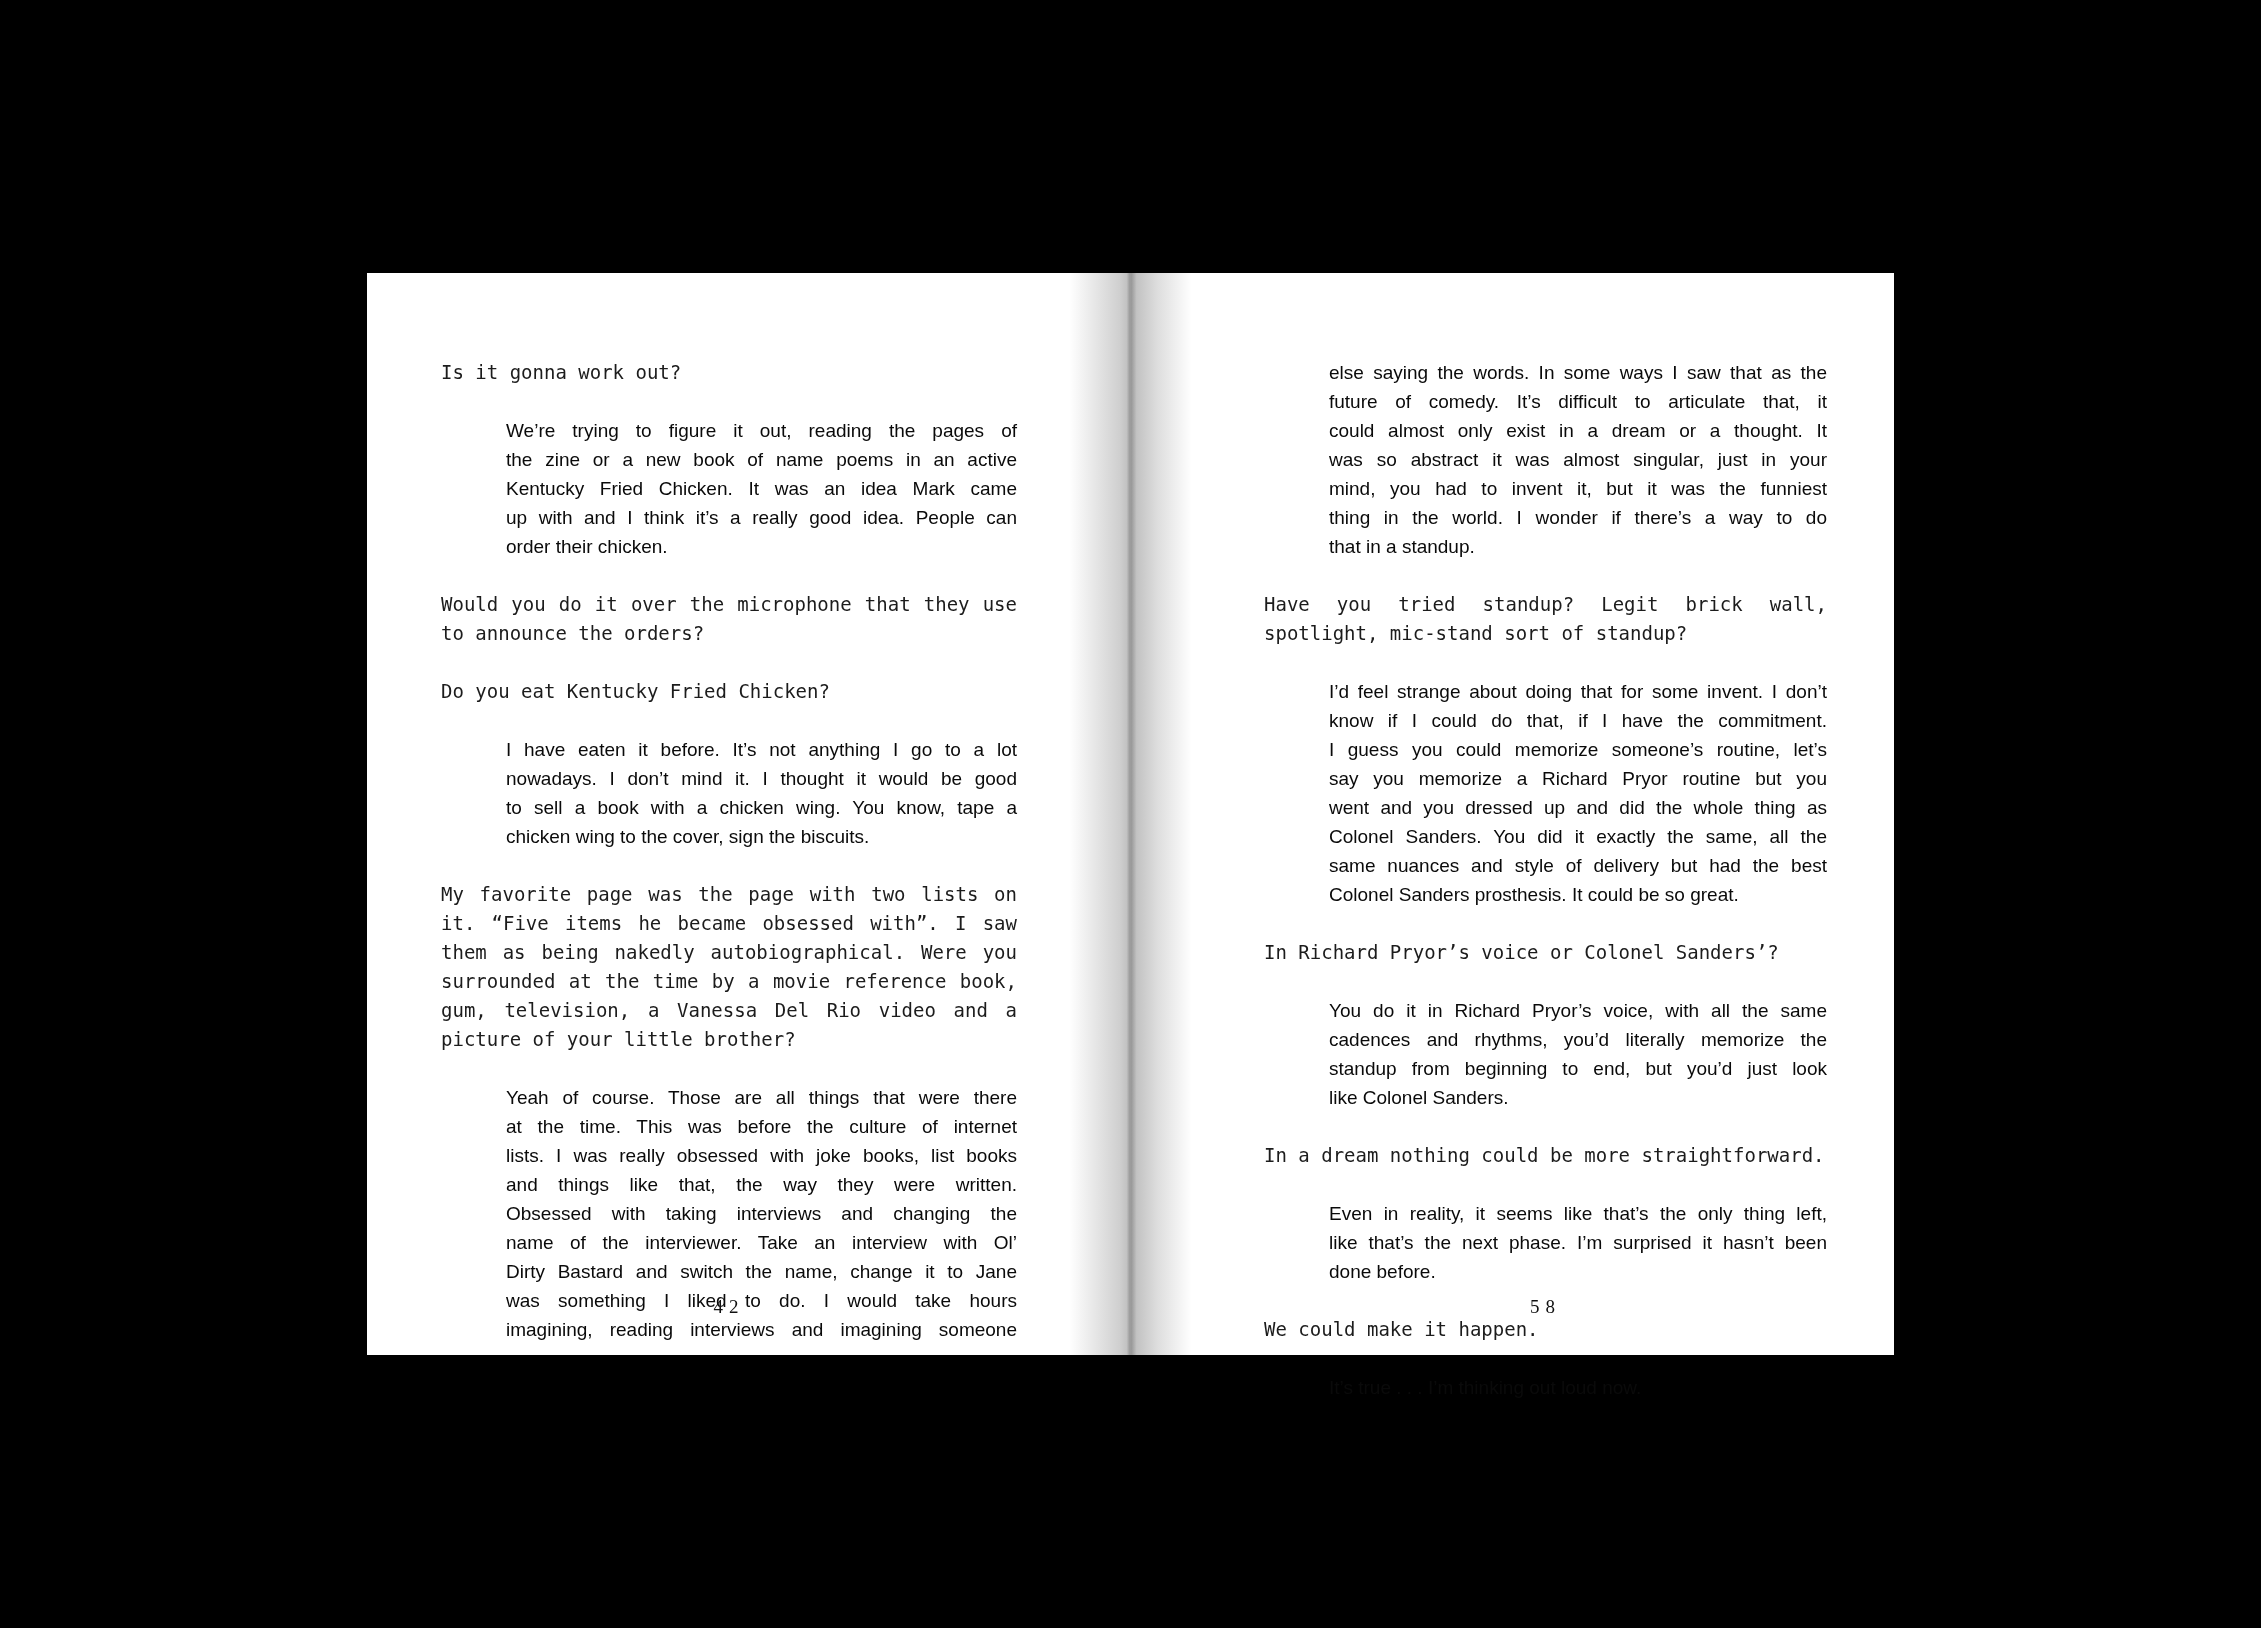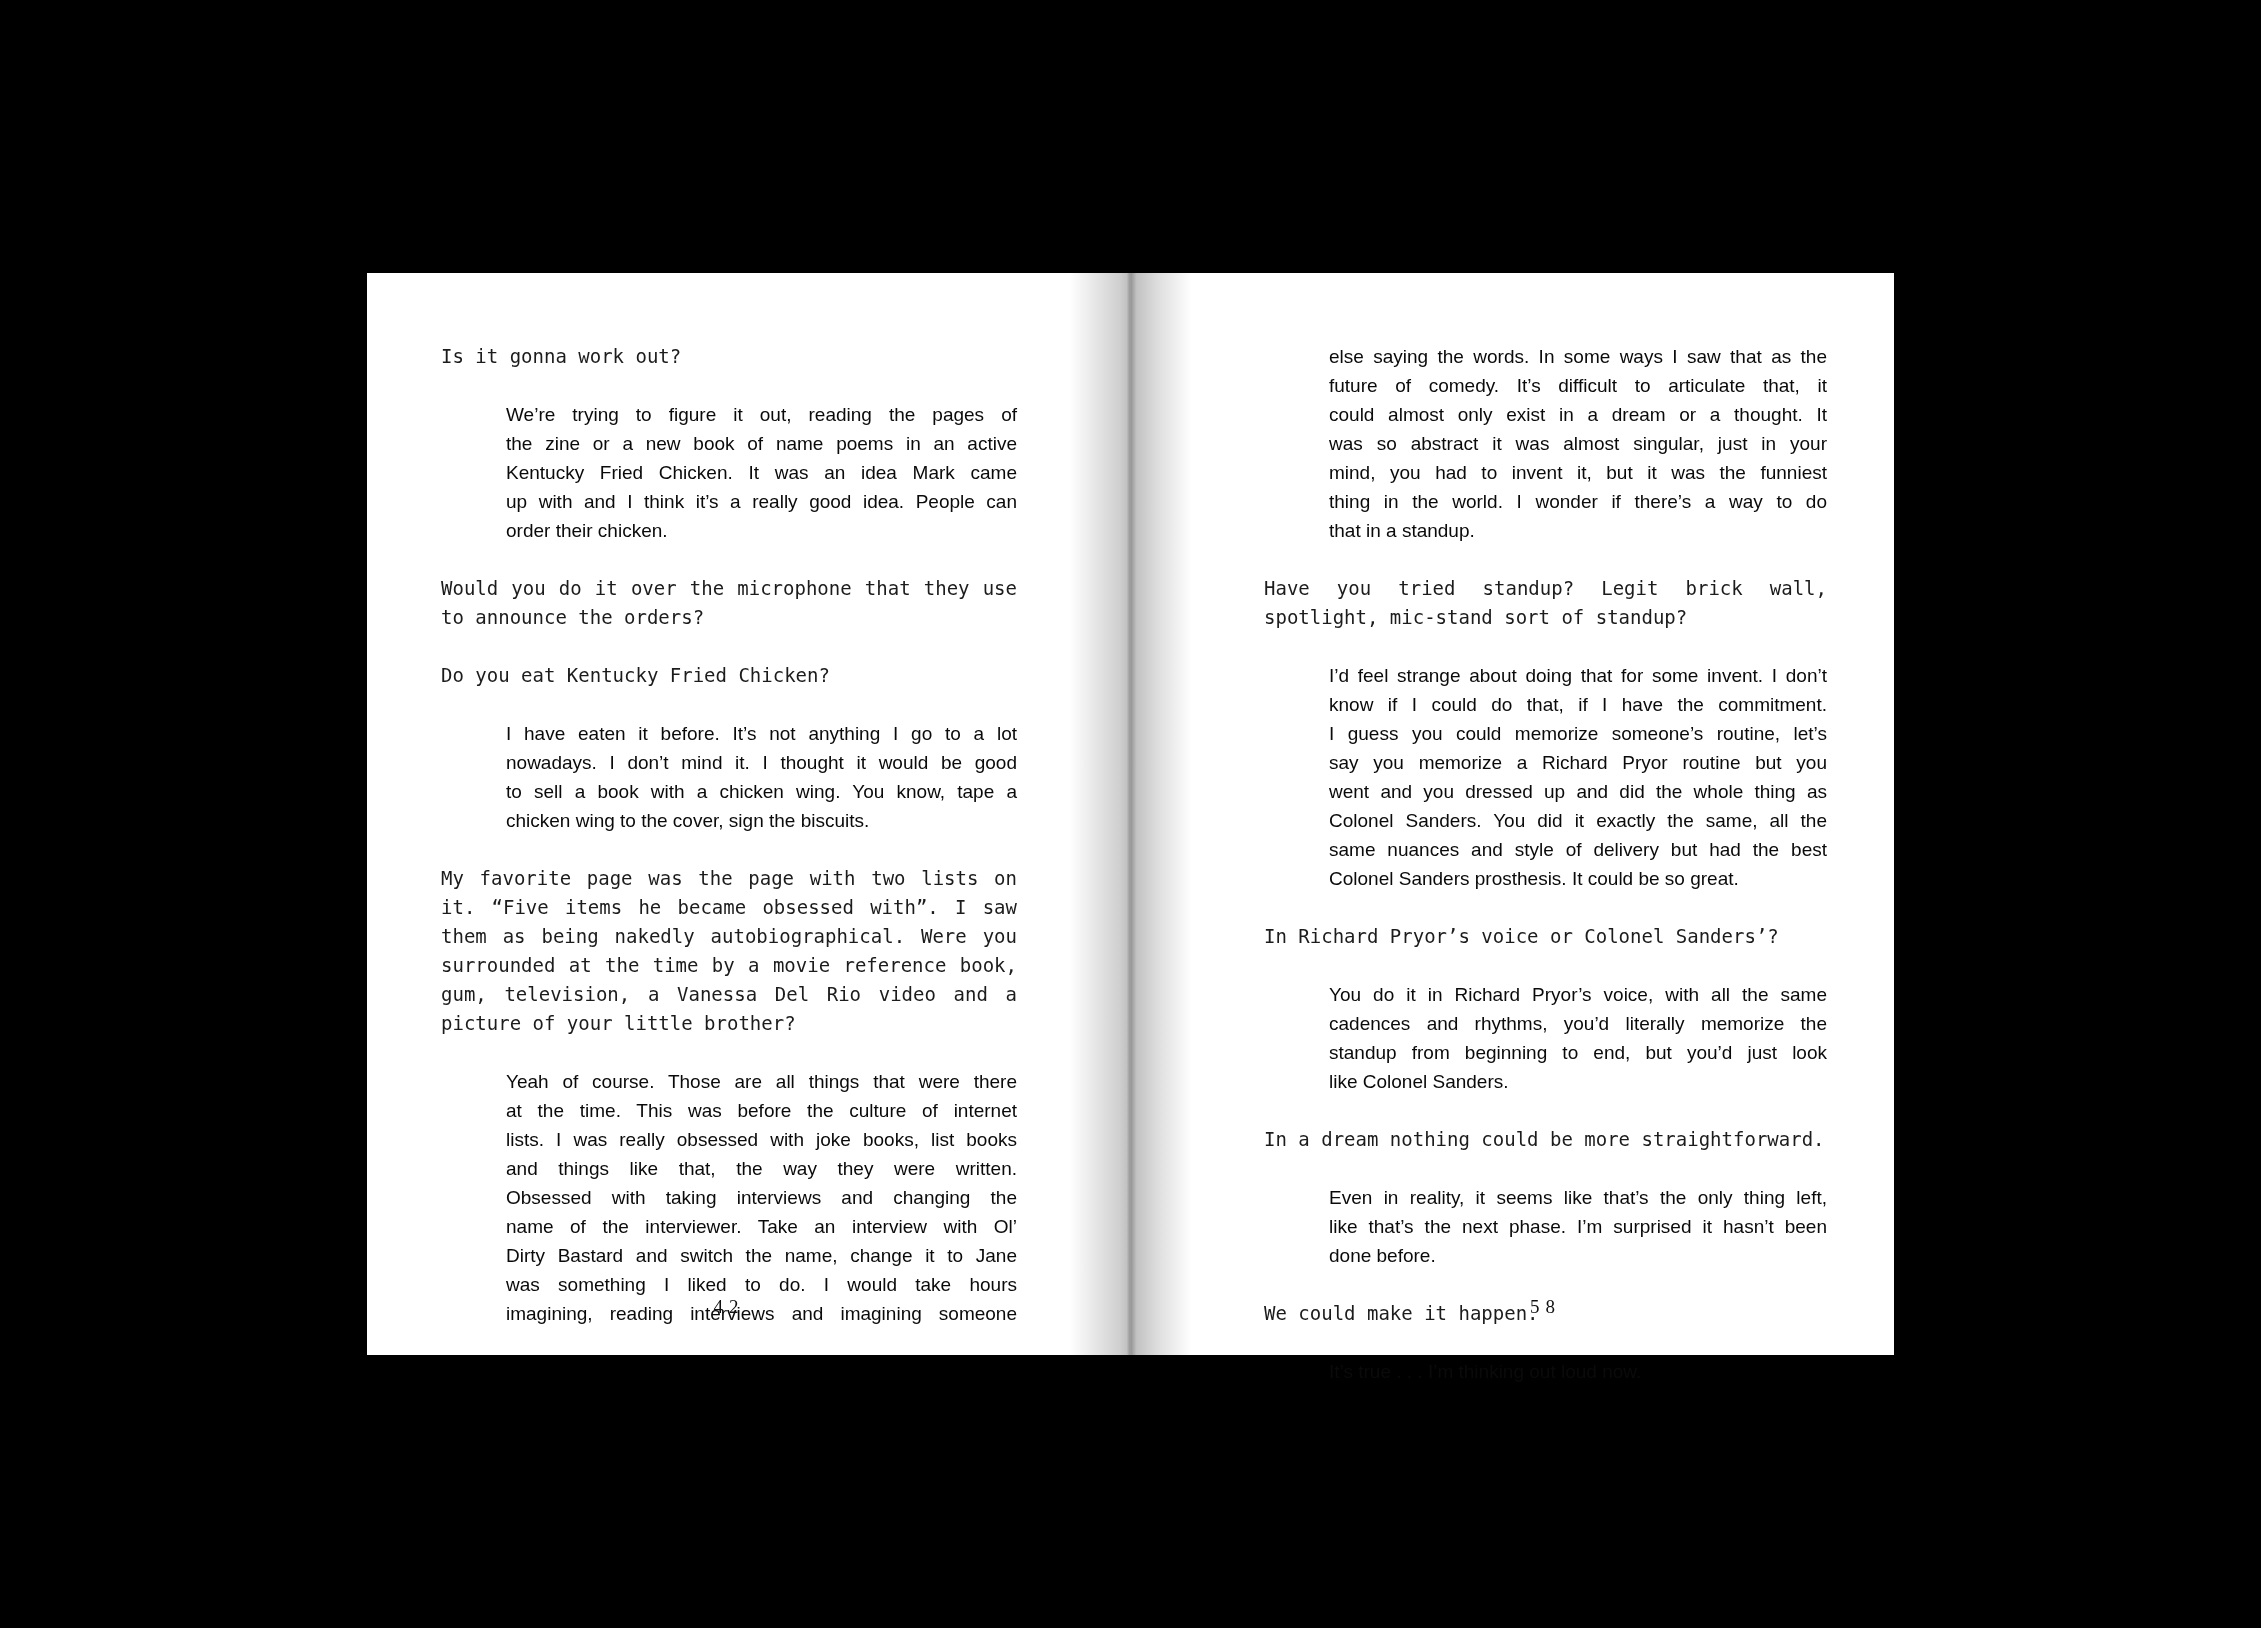--- a/index.html
+++ b/index.html
@@ -9,21 +9,21 @@
     background:linear-gradient(90deg,
       #ffffff 0%, #ffffff 46%,
       #cfcfcf 49.3%, #c2c2c2 49.75%,
       #9e9e9e 49.93%, #9a9a9a 50.07%,
       #c2c2c2 50.4%, #dedede 51.8%,
       #ffffff 54%, #ffffff 100%);
   }
   .page-col{position:absolute;top:69px;}
   .page-col.left{left:74px;width:576px;}
   .page-col.right{left:897px;width:563px;}
-  .block{margin:0 0 29px 0;}
+  .block{margin:16px 0 29px 0;}
   .block:last-child{margin-bottom:0;}
   .line{
     text-align:justify;text-align-last:justify;
     line-height:29px;white-space:nowrap;color:#111;
   }
   .line.last{text-align-last:left;}
   .q .line{
     font-family:"DejaVu Sans Mono","Liberation Mono",monospace;
     font-size:19px;color:#1c1c1c;
   }

